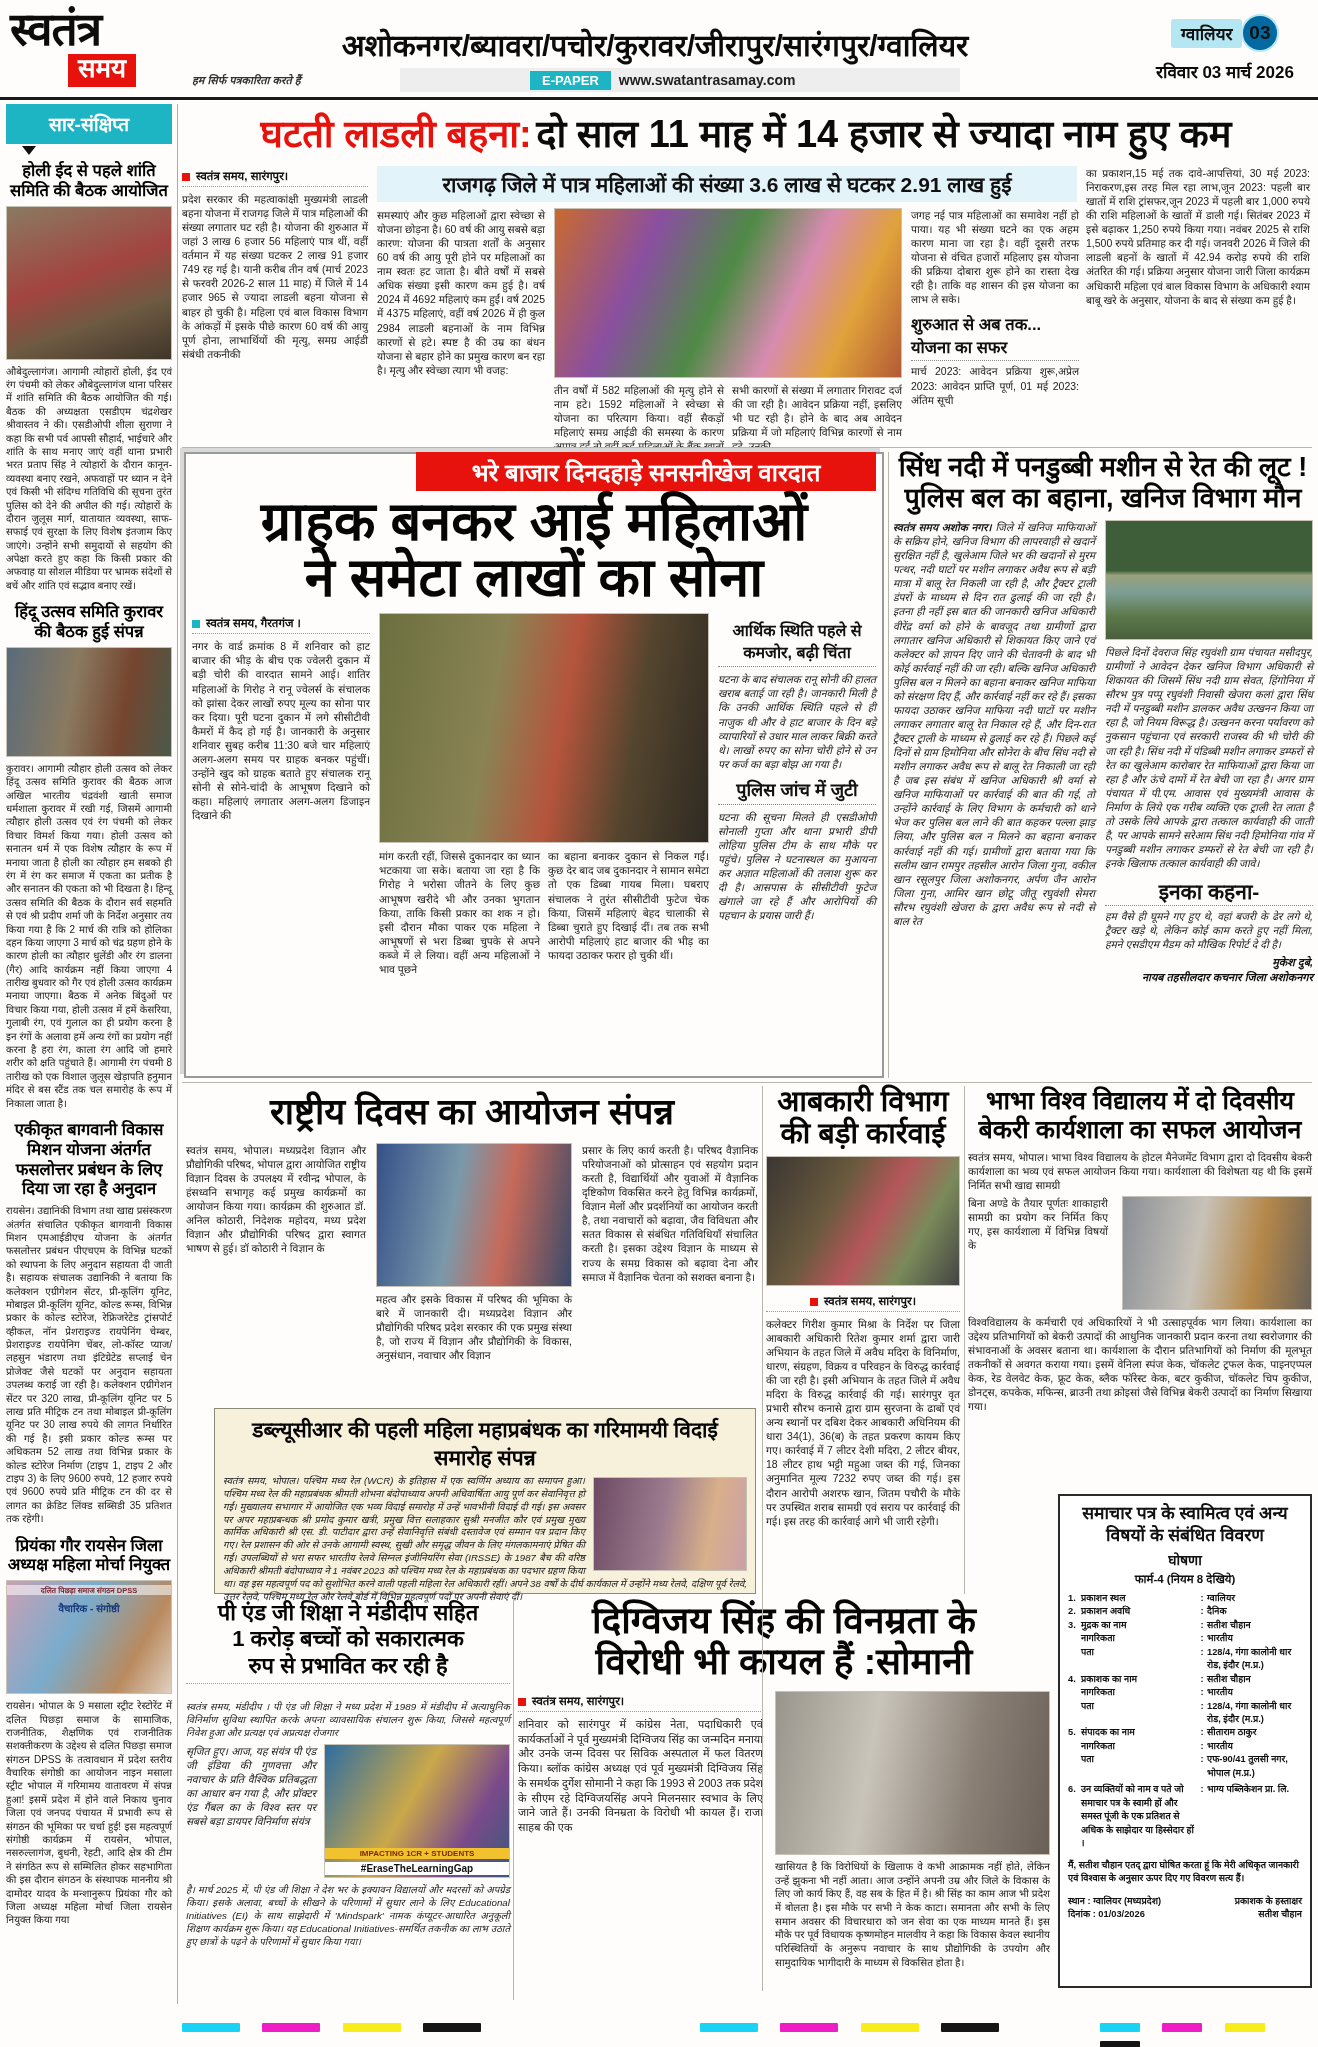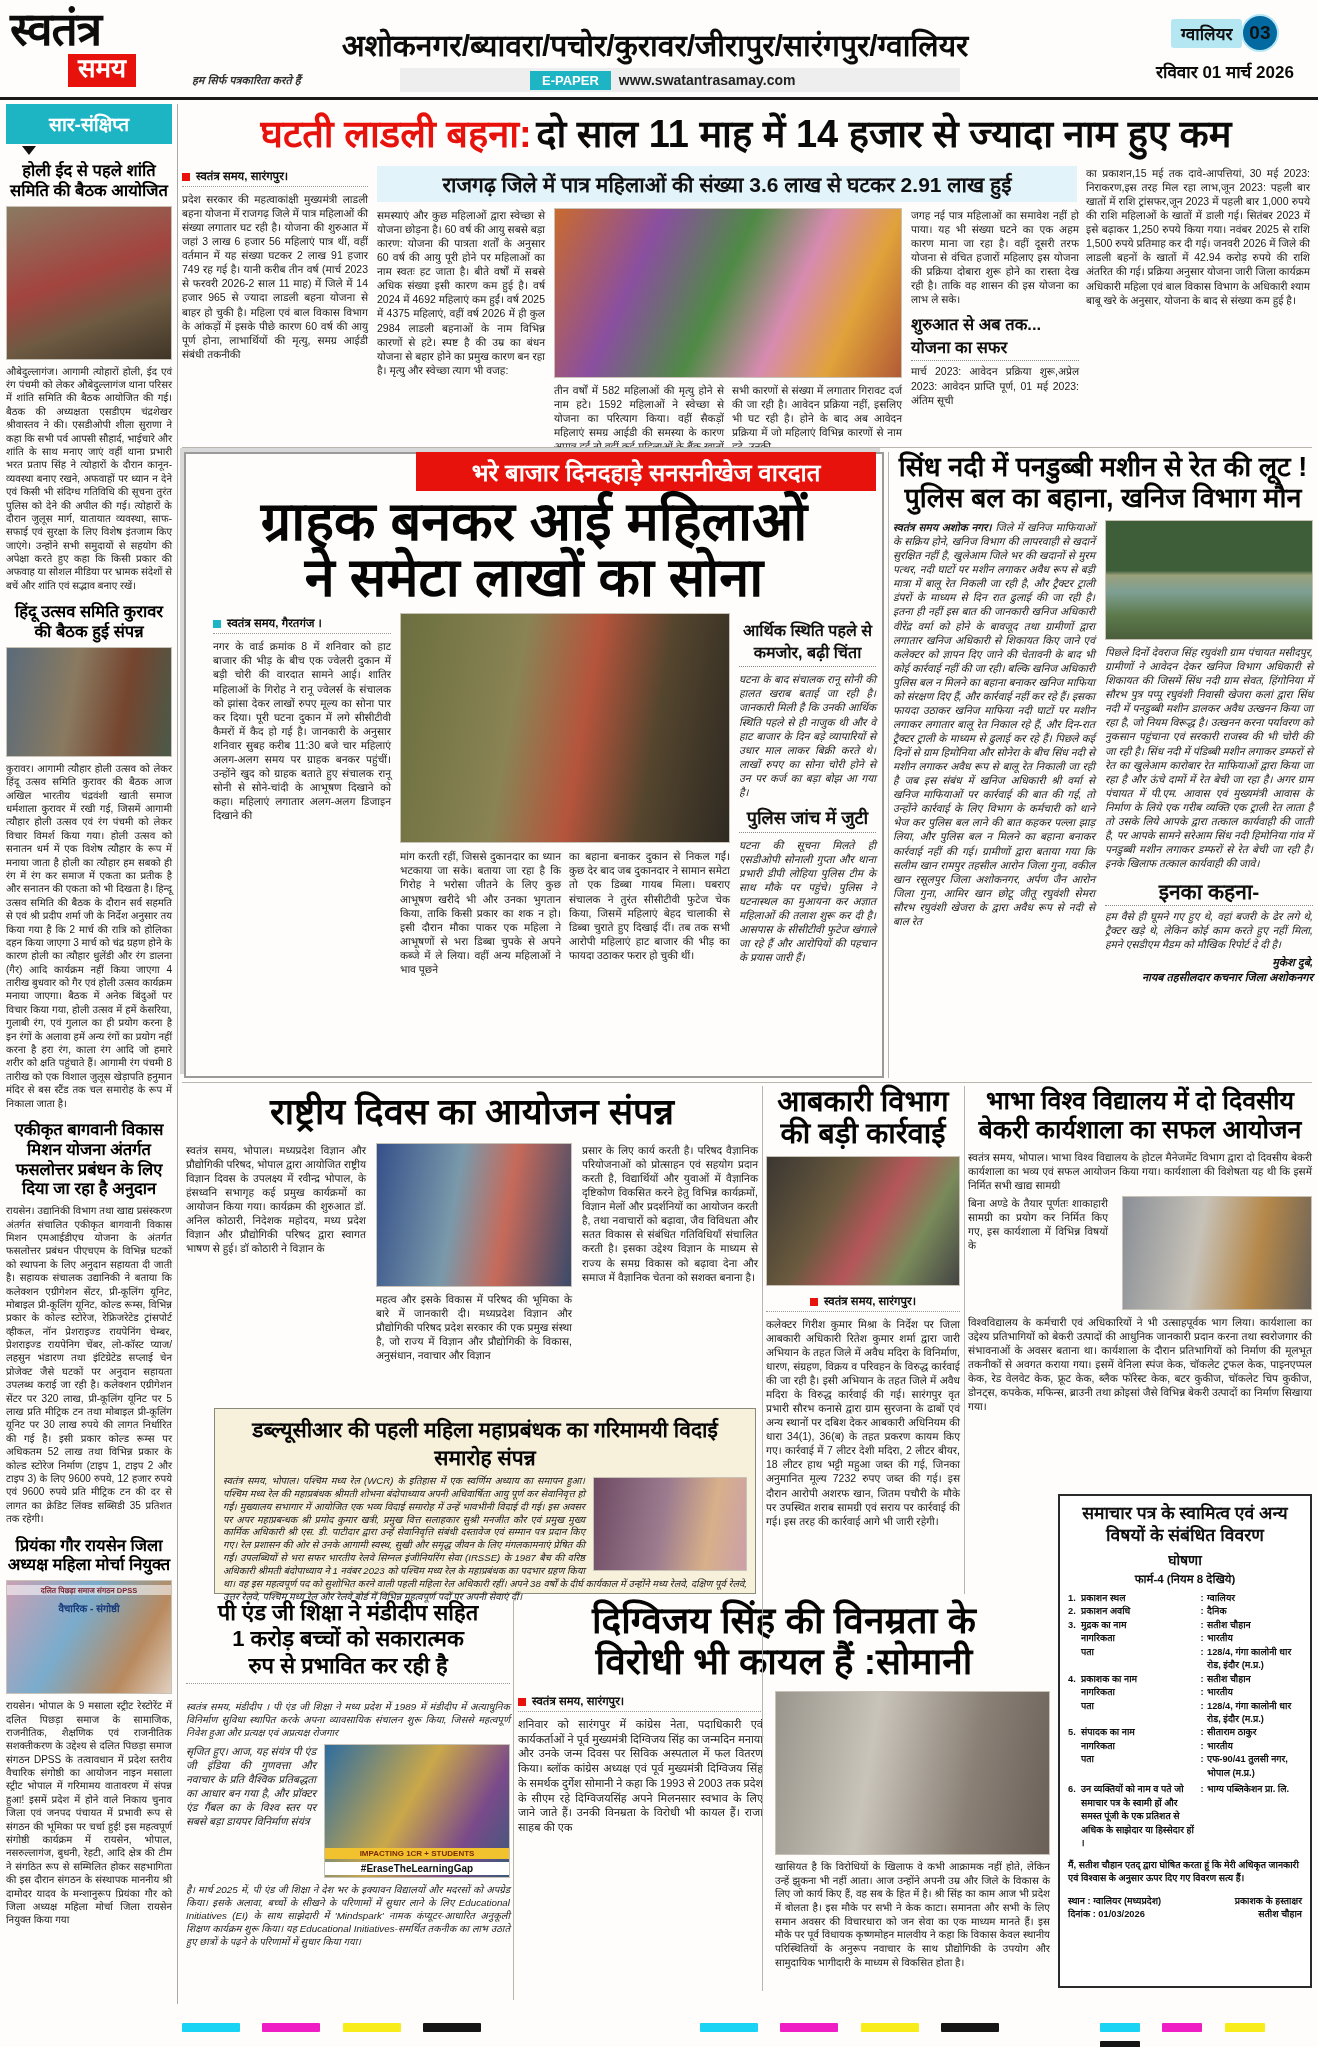--- a/index.html
+++ b/index.html
@@ -36,21 +36,21 @@
     </div>
     <div class="abs" style="left:192px;top:72px;font-size:11px;font-style:italic;font-weight:bold;color:#333;">हम सिर्फ पत्रकारिता करते हैं</div>
     <div class="abs" style="left:220px;top:24px;width:870px;text-align:center;font-size:30px;font-weight:bold;color:#0b0b0b;">अशोकनगर/ब्यावरा/पचोर/कुरावर/जीरापुर/सारंगपुर/ग्वालियर</div>
     <div class="abs" style="left:400px;top:68px;width:560px;height:24px;background:#eeeeee;display:flex;align-items:center;">
       <span style="background:#1db4c4;color:#fff;font-weight:bold;font-size:13px;padding:2px 12px;margin-left:130px;">E-PAPER</span>
       <span style="font-weight:bold;font-size:14px;color:#222;margin-left:8px;">www.swatantrasamay.com</span>
     </div>
     <div class="abs" style="left:1140px;top:14px;width:170px;text-align:center;">
       <span style="display:inline-block;background:#b5e7f2;font-weight:bold;font-size:17px;padding:3px 10px;border-radius:3px;vertical-align:middle;">ग्वालियर</span>
       <span style="display:inline-block;width:34px;height:34px;line-height:34px;border-radius:50%;background:#0369a1;border:2px solid #b5e7f2;font-weight:bold;font-size:19px;vertical-align:middle;margin-left:-6px;">03</span>
-      <div style="font-weight:bold;font-size:17px;margin-top:8px;color:#0b0b0b;">रविवार 01 मार्च 2026</div>
+      <div style="font-weight:bold;font-size:17px;margin-top:8px;color:#0b0b0b;">रविवार 03 मार्च 2026</div>
     </div>
   </div>
 
   <div class="abs" style="left:6px;top:104px;width:166px;height:1900px;border-right:1px solid #aaa;padding-right:5px;">
     <div style="background:#1db4c4;color:#fff;font-weight:bold;font-size:19px;text-align:center;padding:7px 0;">
       <span>सार-संक्षिप्त</span>
     </div>
     <div style="width:0;height:0;border-left:7px solid transparent;border-right:7px solid transparent;border-top:9px solid #111;margin:2px 0 6px 16px;"></div>
 
     <div>
@@ -113,21 +113,21 @@
       </div>
       <div style="flex:1;" class="bt">का प्रकाशन,15 मई तक दावे-आपत्तियां, 30 मई 2023: निराकरण,इस तरह मिल रहा लाभ,जून 2023: पहली बार खातों में राशि ट्रांसफर,जून 2023 में पहली बार 1,000 रुपये की राशि महिलाओं के खातों में डाली गई। सितंबर 2023 में इसे बढ़ाकर 1,250 रुपये किया गया। नवंबर 2025 से राशि 1,500 रुपये प्रतिमाह कर दी गई। जनवरी 2026 में जिले की लाडली बहनों के खातों में 42.94 करोड़ रुपये की राशि अंतरित की गई। प्रक्रिया अनुसार योजना जारी जिला कार्यक्रम अधिकारी महिला एवं बाल विकास विभाग के अधिकारी श्याम बाबू खरे के अनुसार, योजना के बाद से संख्या कम हुई है।</div>
     </div>
   </div>
 
   <div class="abs" style="left:184px;top:452px;width:700px;height:626px;border:2px solid #9a9a9a;box-shadow:-4px -4px 0 #d8d8d8;padding:0 6px;box-sizing:border-box;">
     <div style="background:#e8120c;color:#fff;font-weight:bold;font-size:24px;text-align:center;width:460px;margin:-2px 0 2px auto;padding:3px 0;">भरे बाजार दिनदहाड़े सनसनीखेज वारदात</div>
     <div style="font-weight:bold;font-size:54px;line-height:1.04;text-align:center;color:#050505;">ग्राहक बनकर आई महिलाओं</div>
     <div style="font-weight:bold;font-size:54px;line-height:1.04;text-align:center;color:#050505;margin-bottom:8px;">ने समेटा लाखों का सोना</div>
     <div class="cols">
-      <div style="width:178px;flex:none;margin-left:21px;">
+      <div style="width:178px;flex:none;">
         <div class="byline">
           <span class="sq" style="background:#1db4c4;"></span><span>स्वतंत्र समय, गैरतगंज ।</span>
         </div>
         <div class="bt">नगर के वार्ड क्रमांक 8 में शनिवार को हाट बाजार की भीड़ के बीच एक ज्वेलरी दुकान में बड़ी चोरी की वारदात सामने आई। शातिर महिलाओं के गिरोह ने रानू ज्वेलर्स के संचालक को झांसा देकर लाखों रुपए मूल्य का सोना पार कर दिया। पूरी घटना दुकान में लगे सीसीटीवी कैमरों में कैद हो गई है। जानकारी के अनुसार शनिवार सुबह करीब 11:30 बजे चार महिलाएं अलग-अलग समय पर ग्राहक बनकर पहुंचीं। उन्होंने खुद को ग्राहक बताते हुए संचालक रानू सोनी से सोने-चांदी के आभूषण दिखाने को कहा। महिलाएं लगातार अलग-अलग डिजाइन दिखाने की</div>
       </div>
       <div style="width:330px;flex:none;">
         <div class="ph" style="height:228px;background:linear-gradient(100deg,#6b6f3f 0%,#8a8354 35%,#b5543c 55%,#54452e 75%,#2f2a22 100%);"></div>
         <div class="cols" style="margin-top:6px;gap:8px;">
           <div style="flex:1;" class="bt">मांग करती रहीं, जिससे दुकानदार का ध्यान भटकाया जा सके। बताया जा रहा है कि गिरोह ने भरोसा जीतने के लिए कुछ आभूषण खरीदे भी और उनका भुगतान किया, ताकि किसी प्रकार का शक न हो। इसी दौरान मौका पाकर एक महिला ने आभूषणों से भरा डिब्बा चुपके से अपने कब्जे में ले लिया। वहीं अन्य महिलाओं ने भाव पूछने</div>
           <div style="flex:1;" class="bt">का बहाना बनाकर दुकान से निकल गईं। कुछ देर बाद जब दुकानदार ने सामान समेटा तो एक डिब्बा गायब मिला। घबराए संचालक ने तुरंत सीसीटीवी फुटेज चेक किया, जिसमें महिलाएं बेहद चालाकी से डिब्बा चुराते हुए दिखाई दीं। तब तक सभी आरोपी महिलाएं हाट बाजार की भीड़ का फायदा उठाकर फरार हो चुकी थीं।</div>

